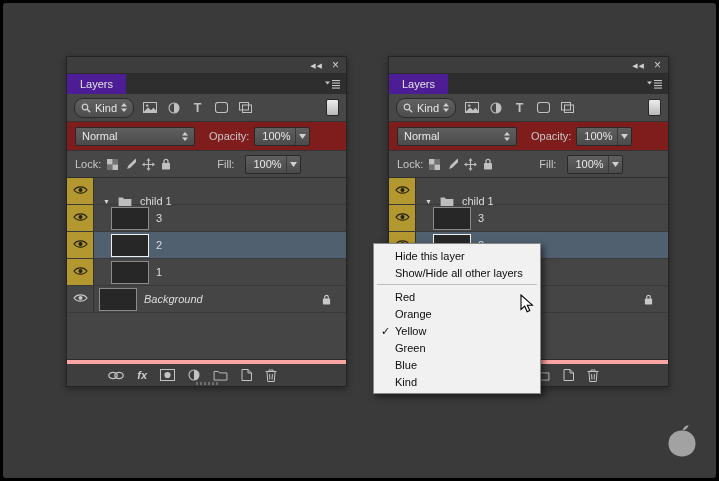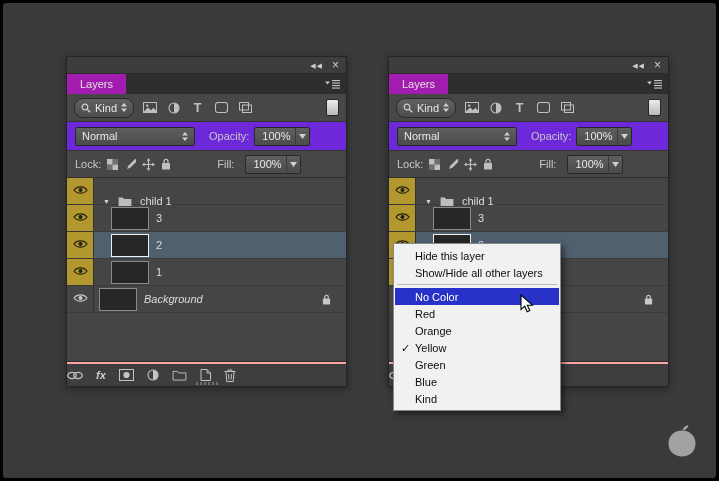--- a/index.html
+++ b/index.html
@@ -12,35 +12,35 @@
   .panel-slot{position:absolute;width:281px;height:331px;}
   .pg-left{left:63px;top:53px;}
   .pg-right{left:385px;top:53px;}
   .pgroup{width:100%;height:100%;background:#474747;border:1px solid #242424;
           box-shadow:0 2px 7px rgba(0,0,0,.38);display:flex;flex-direction:column;position:relative;box-sizing:border-box;}
   .pg-header{height:16px;flex:0 0 16px;background:#3d3d3d;border-bottom:1px solid #2b2b2b;
              display:flex;align-items:center;justify-content:flex-end;gap:9px;padding:0 7px;}
   .pg-collapse{font-size:7px;letter-spacing:1px;color:#cfcfcf;line-height:1;}
   .pg-close{font-size:12px;color:#cfcfcf;line-height:1;}
   .tabbar{height:20px;flex:0 0 20px;background:#2e2e2e;display:flex;align-items:stretch;}
-  .tab{background:#a21caf;padding:0 13px;display:flex;align-items:center;color:#e2e2e2;}
+  .tab{background:#4c1d95;padding:0 13px;display:flex;align-items:center;color:#e2e2e2;}
   .tab-fill{flex:1;}
   .panel-menu{width:28px;display:flex;align-items:center;justify-content:center;color:#c4c4c4;}
 
   .filter-row{height:27px;flex:0 0 27px;display:flex;align-items:center;gap:7px;padding:0 7px;
               background:#474747;border-bottom:1px solid #333;}
   .kind-combo{height:18px;display:flex;align-items:center;gap:4px;padding:0 6px;
               background:linear-gradient(#616161,#4d4d4d);border:1px solid #2a2a2a;border-radius:9px;color:#e8e8e8;}
   .f-ic{width:17px;height:17px;display:flex;align-items:center;justify-content:center;color:#c0c0c0;}
   .f-type{font-weight:bold;font-size:12.5px;}
   .filter-toggle{margin-left:auto;width:11px;height:15px;border-radius:2px;border:1px solid #272727;
                  background:linear-gradient(#ececec,#b9b9b9);}
 
   .blend-row{height:28px;flex:0 0 28px;display:flex;align-items:center;padding:0 8px;
-             background:#6d28d9;border-bottom:1px solid #333;}
+             background:#7f1d1d;border-bottom:1px solid #333;}
   .psel{height:19px;box-sizing:border-box;background:linear-gradient(#5f5f5f,#4b4b4b);
         border:1px solid #282828;border-radius:2px;display:flex;align-items:center;color:#e8e8e8;}
   .blend-select{width:120px;justify-content:space-between;padding:0 6px;}
   .plabel{color:#c8c8c8;white-space:nowrap;}
   .opacity-label{margin-left:14px;margin-right:5px;}
   .val-select{width:56px;justify-content:space-between;padding-left:7px;}
   .arrow-seg{width:13px;align-self:stretch;display:flex;align-items:center;justify-content:center;
              border-left:1px solid #3a3a3a;color:#d0d0d0;}
   .updown{display:flex;align-items:center;color:#d0d0d0;}
 
@@ -60,29 +60,29 @@
   .child-body{padding-left:17px;}
   .bg-body{padding-left:5px;}
   .disc{font-size:7px;color:#d2d2d2;}
   .folder{color:#bdbdbd;display:flex;}
   .lname{color:#dcdcdc;white-space:nowrap;}
   .lname.italic{font-style:italic;}
   .thumb{flex:0 0 auto;width:36px;height:21px;background:#272727;border:1px solid #8a8a8a;}
   .lrow.selected .thumb{border-color:#f0f0f0;}
   .row-lock{margin-left:auto;margin-right:11px;color:#c9c9c9;display:flex;}
 
-  .pfooter{height:22px;flex:0 0 22px;background:#3e3e3e;border-top:2px solid #fca5a5;
-           display:flex;align-items:center;gap:13px;padding-right:24px;}
+  .pfooter{height:22px;flex:0 0 22px;background:#3e3e3e;border-top:4px solid #fca5a5;
+           display:flex;align-items:center;justify-content:flex-end;gap:13px;padding-right:69px;}
   .ft-ic{color:#c3c3c3;display:flex;align-items:center;}
   .ft-fx{font-style:italic;font-weight:bold;font-size:11px;color:#cccccc;}
   .grip{position:absolute;bottom:1px;left:50%;transform:translateX(-50%);width:22px;height:3px;
         background:repeating-linear-gradient(90deg,#6e6e6e 0 2px,transparent 2px 4px);}
 
   
-  .cmenu{position:absolute;left:390px;top:240px;width:168px;box-sizing:border-box;background:#f1f1f1;
+  .cmenu{position:absolute;left:370px;top:240px;width:168px;box-sizing:border-box;background:#f1f1f1;
          border:1px solid #898989;box-shadow:3px 3px 6px rgba(0,0,0,.5);padding:3px 1px;z-index:10;}
   .mi{height:17px;display:flex;align-items:center;padding-left:20px;position:relative;color:#0c0c0c;
       font-size:11px;white-space:nowrap;}
   .mi .chk{position:absolute;left:6px;top:50%;transform:translateY(-50%);font-size:11px;}
   .mi.hl{background:var(--menu-highlight,#2832c8);color:#fff;}
   .msep{height:1px;background:#bdbdbd;margin:3px 2px;}
 
   .cursor{position:absolute;left:517px;top:291px;z-index:20;}
   .watermark{position:absolute;left:662px;top:420px;z-index:1;}
 </style>
@@ -584,23 +584,20 @@
 </div>
 
   <div class="cmenu">
     <div class="mi">
       <span>Hide this layer</span>
     </div>
     <div class="mi">
       <span>Show/Hide all other layers</span>
     </div>
     <div class="msep"></div>
-    <div class="mi hl">
-      <span>No Color</span>
-    </div>
     <div class="mi">
       <span>Red</span>
     </div>
     <div class="mi">
       <span>Orange</span>
     </div>
     <div class="mi">
       <span class="chk">✓</span>
       <span>Yellow</span>
     </div>

